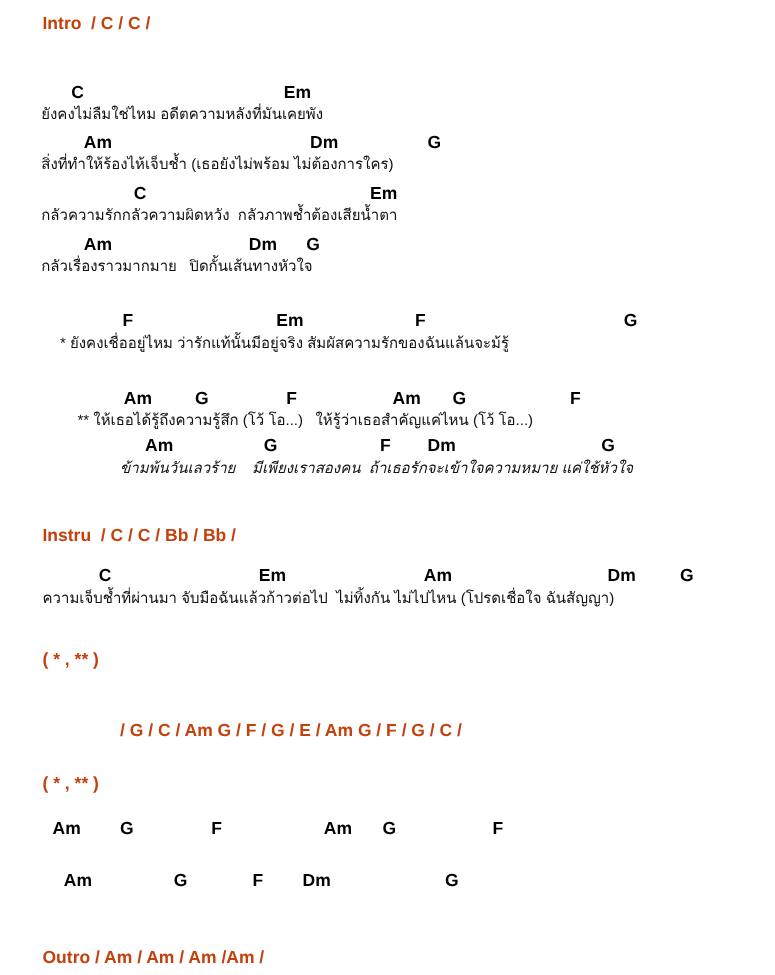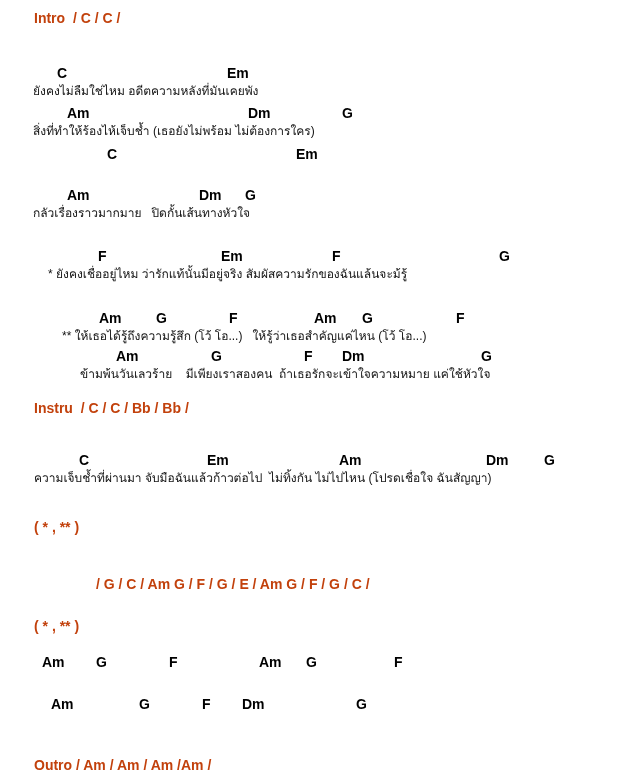--- a/index.html
+++ b/index.html
@@ -47,29 +47,30 @@
 </head>
 <body>
 
 <div id="sheet" class="sheet">
     <div class="line label" style="top: 10px; left: 34px;">Intro  / C / C /</div>
     <div class="line chords" style="top: 65px;"><span class="chord" style="left: 57px;">C</span><span class="chord" style="left: 227px;">Em</span></div>
     <div class="line lyric" style="top: 83px; left: 33px;">ยังคงไม่ลืมใช่ไหม อดีตความหลังที่มันเคยพัง</div>
     <div class="line chords" style="top: 105px;"><span class="chord" style="left: 67px;">Am</span><span class="chord" style="left: 248px;">Dm</span><span class="chord" style="left: 342px;">G</span></div>
     <div class="line lyric" style="top: 123px; left: 33px;">สิ่งที่ทำให้ร้องไห้เจ็บช้ำ (เธอยังไม่พร้อม ไม่ต้องการใคร)</div>
     <div class="line chords" style="top: 146px;"><span class="chord" style="left: 107px;">C</span><span class="chord" style="left: 296px;">Em</span></div>
+    <div class="line lyric" style="top: 164px; left: 33px;">กลัวความรักกลัวความผิดหวัง  กลัวภาพช้ำต้องเสียน้ำตา</div>
     <div class="line chords" style="top: 187px;"><span class="chord" style="left: 67px;">Am</span><span class="chord" style="left: 199px;">Dm</span><span class="chord" style="left: 245px;">G</span></div>
     <div class="line lyric" style="top: 205px; left: 33px;">กลัวเรื่องราวมากมาย   ปิดกั้นเส้นทางหัวใจ</div>
     <div class="line chords" style="top: 248px;"><span class="chord" style="left: 98px;">F</span><span class="chord" style="left: 221px;">Em</span><span class="chord" style="left: 332px;">F</span><span class="chord" style="left: 499px;">G</span></div>
     <div class="line lyric" style="top: 266px; left: 48px;">* ยังคงเชื่ออยู่ไหม ว่ารักแท้นั้นมีอยู่จริง สัมผัสความรักของฉันแล้นจะม้รู้</div>
     <div class="line chords" style="top: 310px;"><span class="chord" style="left: 99px;">Am</span><span class="chord" style="left: 156px;">G</span><span class="chord" style="left: 229px;">F</span><span class="chord" style="left: 314px;">Am</span><span class="chord" style="left: 362px;">G</span><span class="chord" style="left: 456px;">F</span></div>
     <div class="line lyric" style="top: 328px; left: 62px;">** ให้เธอได้รู้ถึงความรู้สึก (โว้ โอ...)   ให้รู้ว่าเธอสำคัญแค่ไหน (โว้ โอ...)</div>
     <div class="line chords" style="top: 348px;"><span class="chord" style="left: 116px;">Am</span><span class="chord" style="left: 211px;">G</span><span class="chord" style="left: 304px;">F</span><span class="chord" style="left: 342px;">Dm</span><span class="chord" style="left: 481px;">G</span></div>
-    <div class="line lyric" style="top: 366px; left: 80px;">ข้ามพ้นวันเลวร้าย    มีเพียงเราสองคน  ถ้าเธอรักจะเข้าใจความหมาย แค่ใช้หัวใจ</div>
-    <div class="line label" style="top: 400px; left: 34px; text-align: right;">Instru  / C / C / Bb / Bb /</div>
+    <div class="line lyric" style="top: 366px; left: 96px; font-style: italic;">ข้ามพ้นวันเลวร้าย    มีเพียงเราสองคน  ถ้าเธอรักจะเข้าใจความหมาย แค่ใช้หัวใจ</div>
+    <div class="line label" style="top: 420px; left: 34px; text-align: right;">Instru  / C / C / Bb / Bb /</div>
     <div class="line chords" style="top: 452px;"><span class="chord" style="left: 79px;">C</span><span class="chord" style="left: 207px;">Em</span><span class="chord" style="left: 339px;">Am</span><span class="chord" style="left: 486px;">Dm</span><span class="chord" style="left: 544px;">G</span></div>
     <div class="line lyric" style="top: 470px; left: 34px;">ความเจ็บช้ำที่ผ่านมา จับมือฉันแล้วก้าวต่อไป  ไม่ทิ้งกัน ไม่ไปไหน (โปรดเชื่อใจ ฉันสัญญา)</div>
     <div class="line label" style="top: 519px; left: 34px;">( * , ** )</div>
     <div class="line label" style="top: 576px; left: 96px;">/ G / C / Am G / F / G / E / Am G / F / G / C /</div>
     <div class="line label" style="top: 618px; left: 34px;">( * , ** )</div>
     <div class="line chords" style="top: 654px;"><span class="chord" style="left: 42px;">Am</span><span class="chord" style="left: 96px;">G</span><span class="chord" style="left: 169px;">F</span><span class="chord" style="left: 259px;">Am</span><span class="chord" style="left: 306px;">G</span><span class="chord" style="left: 394px;">F</span></div>
     <div class="line chords" style="top: 696px;"><span class="chord" style="left: 51px;">Am</span><span class="chord" style="left: 139px;">G</span><span class="chord" style="left: 202px;">F</span><span class="chord" style="left: 242px;">Dm</span><span class="chord" style="left: 356px;">G</span></div>
     <div class="line label" style="top: 757px; left: 34px;">Outro / Am / Am / Am /Am /</div>
   </div>
 

